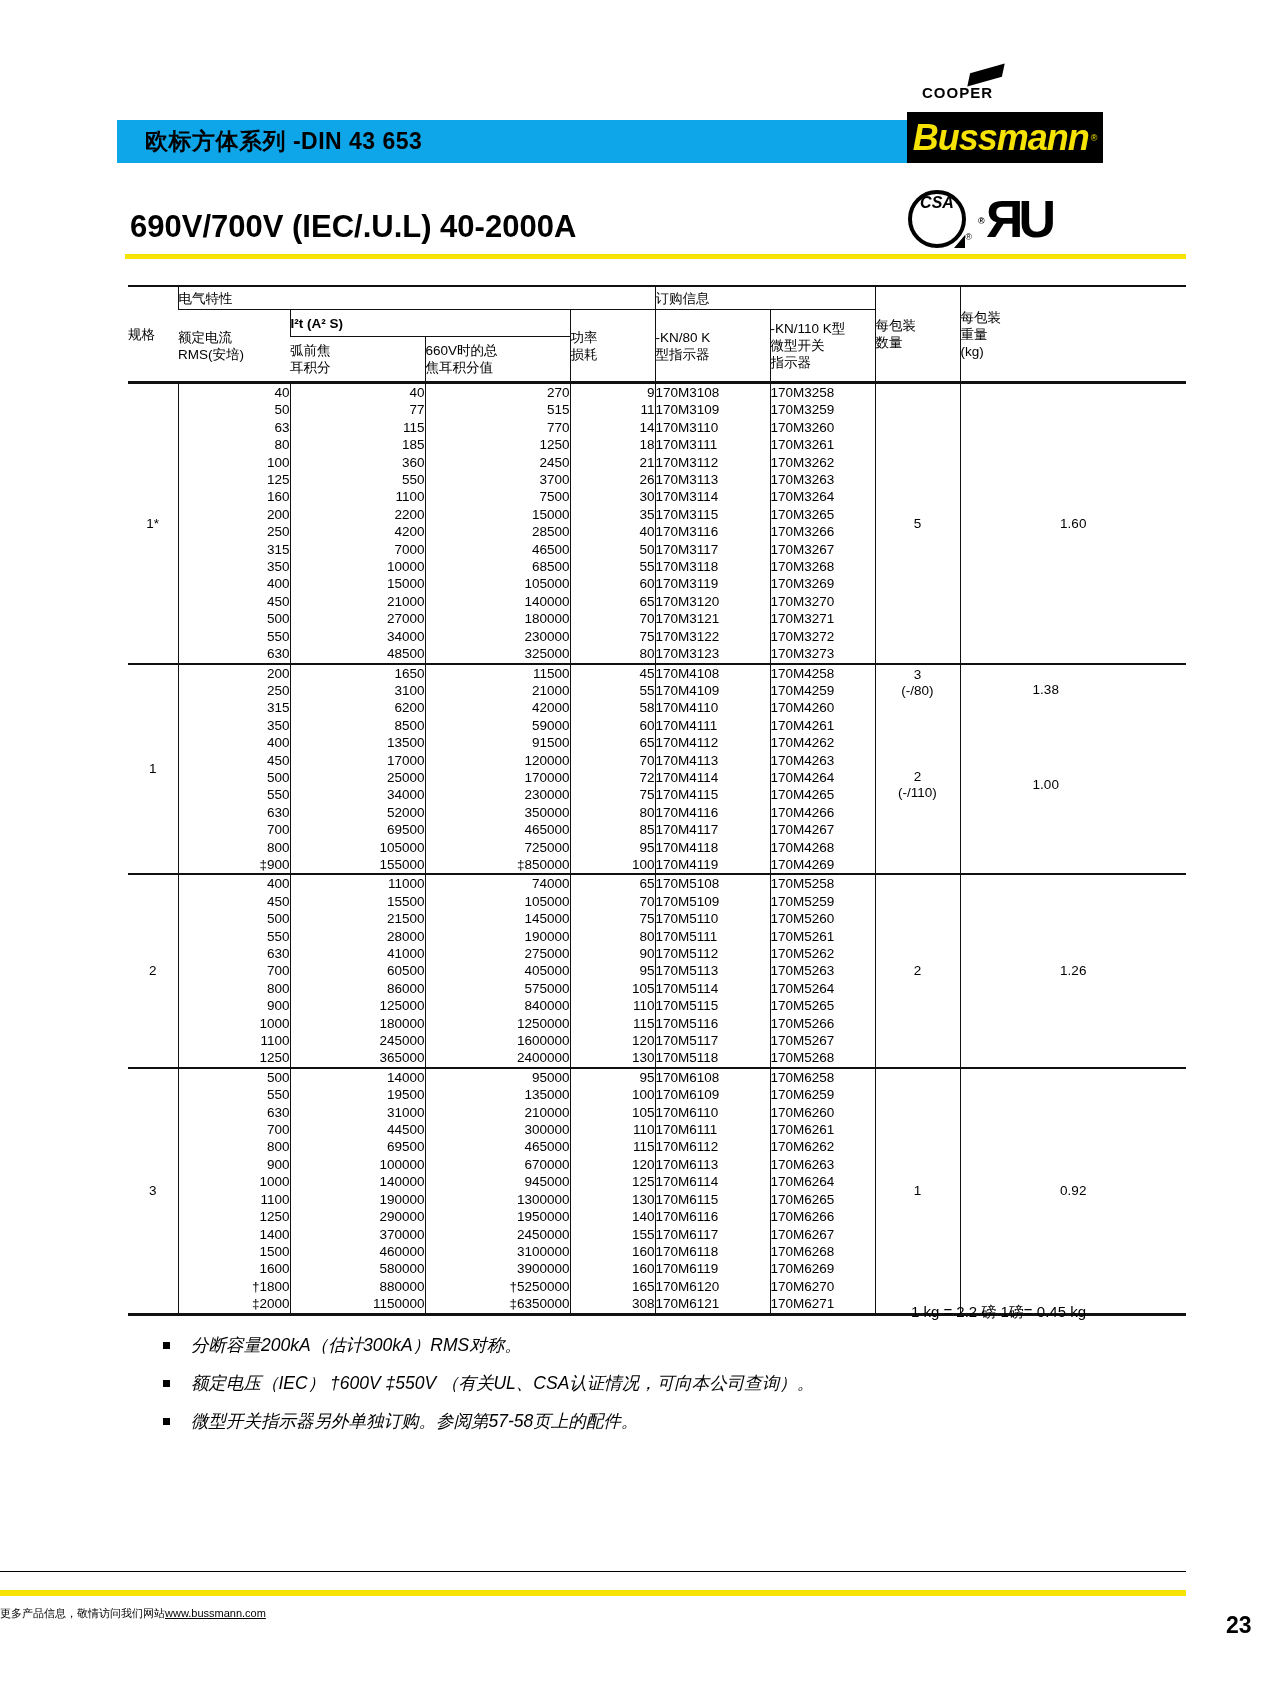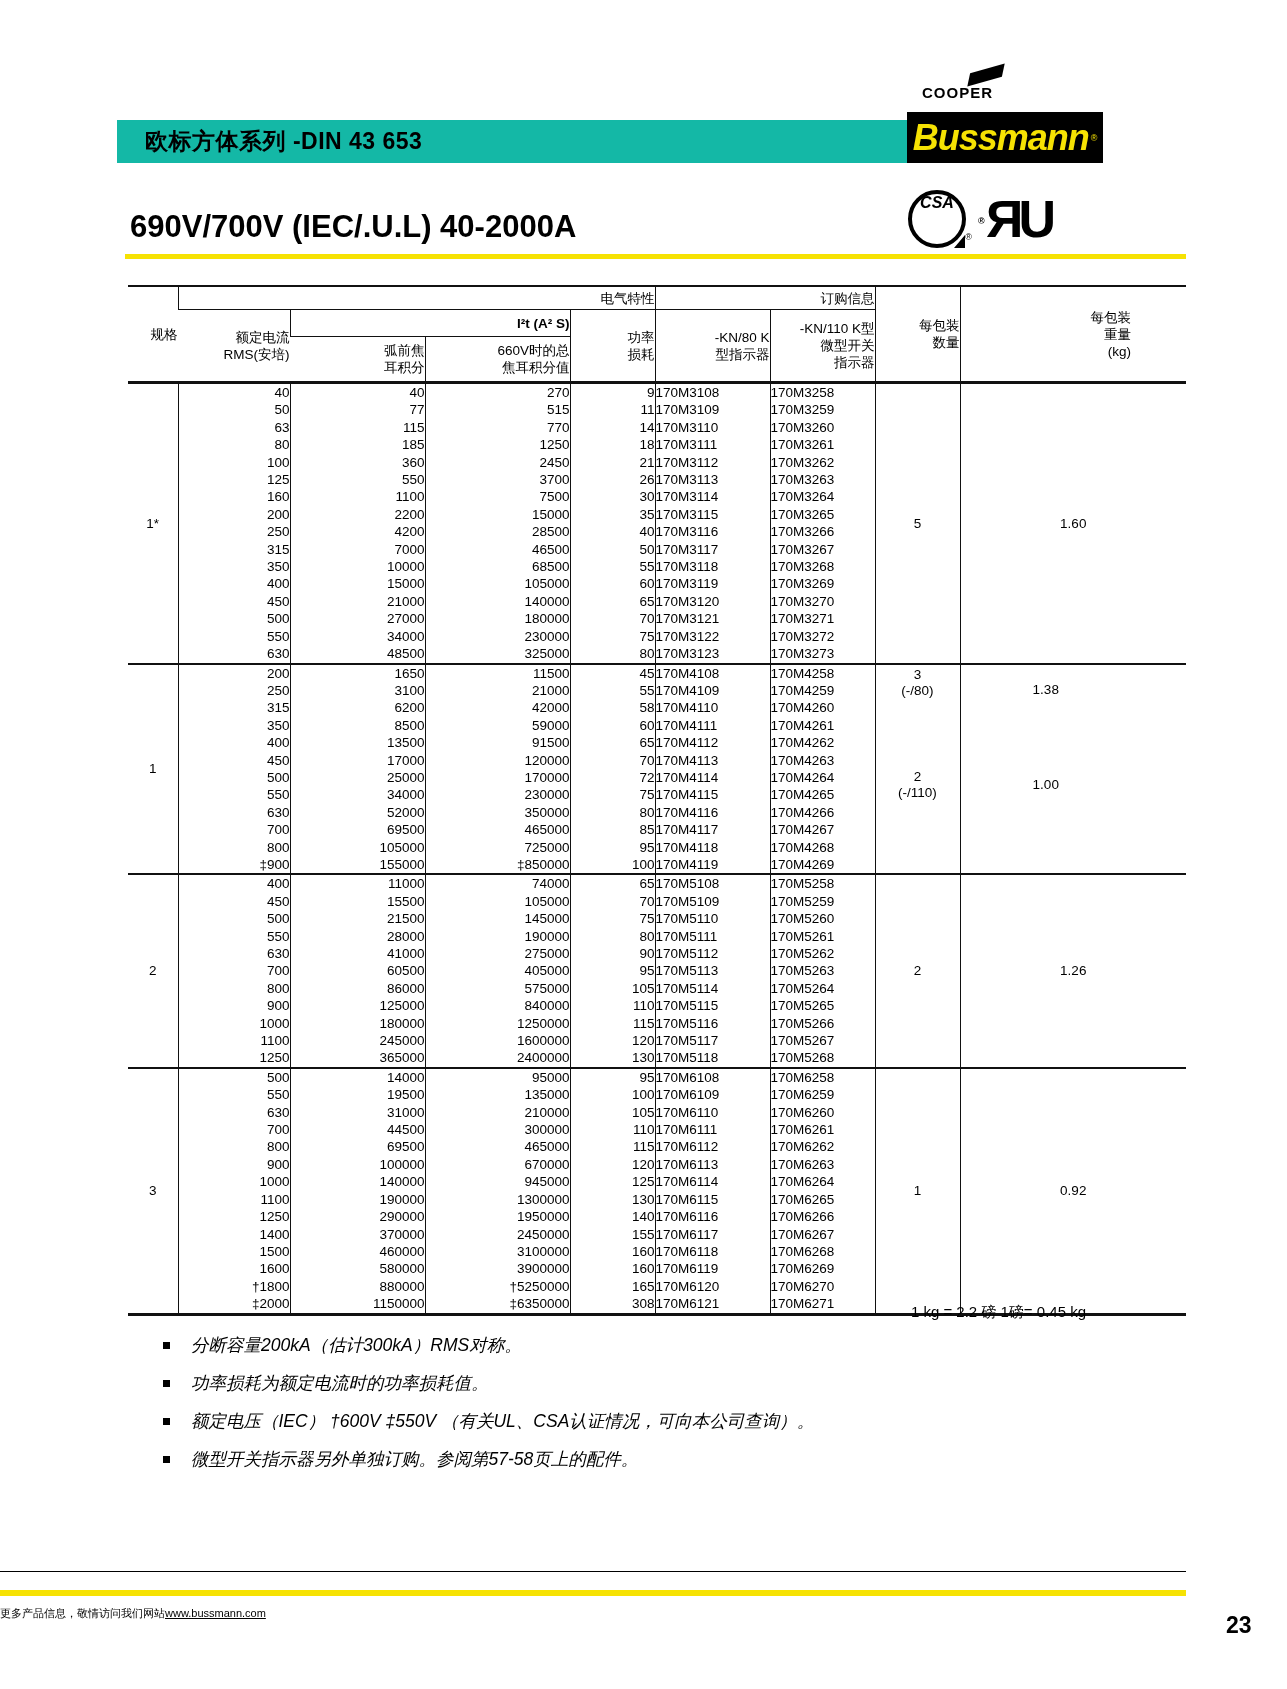--- a/index.html
+++ b/index.html
@@ -4,21 +4,21 @@
 <style>
   html,body { margin:0; padding:0; background:#ffffff; }
   .page {
     position:relative; width:1287px; height:1689px; background:#ffffff;
     font-family:"Liberation Sans","DejaVu Sans",sans-serif; color:#000;
     overflow:hidden;
   }
   
   .series-bar {
     position:absolute; left:117px; top:120px; width:790px; height:43px;
-    background:#14b8a6; display:flex; align-items:center;
+    background:#0ea5e9; display:flex; align-items:center;
   }
   .series-bar .series-title { font-size:23px; font-weight:bold; padding-left:28px; letter-spacing:0.5px; }
   .cooper-wrap { position:absolute; left:908px; top:84px; width:196px; height:26px;margin-left:14px; }
   .cooper-text { font-size:15px; font-weight:bold; letter-spacing:1px; }
   .cooper-flag {
     position:absolute; left:46px; top:-15px; width:36px; height:12px; background:#000;
     transform:rotate(-16deg) skewX(-28deg);
   }
   .brand-box {
     position:absolute; left:907px; top:112px; width:196px; height:51px; background:#000;
@@ -42,21 +42,21 @@
   .title-rule { position:absolute; left:125px; top:254px; width:1061px; height:5px; background:#f6e203; }
   
   .table-wrap { position:absolute; left:128px; top:285px; }
   table.fuse-table {
     border-collapse:collapse; table-layout:fixed; width:1058px;
     border-top:2px solid #111; border-bottom:3px solid #111;
     font-size:13.5px;
   }
   .fuse-table th, .fuse-table td { padding:0; font-weight:normal; border-left:1px solid #111; }
   .fuse-table th:first-child, .fuse-table td.c-spec { border-left:none; }
-  .fuse-table thead th { text-align:right; vertical-align:middle; font-size:13.5px; line-height:17px; }
+  .fuse-table thead th { text-align:left; vertical-align:middle; font-size:13.5px; line-height:17px; }
   .h-grouprow th { height:22px; font-size:14px; }
   .h-group { border-bottom:1px solid #111; }
   .h-i2t { height:26px; font-weight:bold !important; font-size:15px; border-bottom:1px solid #111; }
   .h-sub { height:44px; }
   .hb { border-bottom:3px solid #111; }
   .h-wt div { padding-right:55px; }
   .fuse-table tbody td { height:17.4px; line-height:17.4px; white-space:nowrap; }
   tr.block-start td { border-top:2px solid #111; }
   .c-spec { text-align:center; vertical-align:middle; }
   .c-current { text-align:right; padding-right:48px; }
@@ -623,21 +623,20 @@
             <td class="c-kn80">170M6121</td>
             <td class="c-kn110">170M6271</td>
           </tr>
         </tbody>
     </table>
   </div>
 
   <div class="kg-note">1 kg = 2.2 磅    1磅= 0.45 kg</div>
   <ul class="notes">
     <li><span class="bullet-square"></span><span>分断容量200kA（估计300kA）RMS对称。</span></li>
-    <li><span class="bullet-square"></span><span>功率损耗为额定电流时的功率损耗值。</span></li>
     <li><span class="bullet-square"></span><span>额定电压（IEC） †600V  ‡550V  （有关UL、CSA认证情况，可向本公司查询）。</span></li>
     <li><span class="bullet-square"></span><span>微型开关指示器另外单独订购。参阅第57-58页上的配件。</span></li>
   </ul>
 
   <div class="footer-hairline"></div>
   <div class="footer-rule"></div>
   <div class="footer-text">
     <span>更多产品信息，敬情访问我们网站</span><a class="footer-link">www.bussmann.com</a>
   </div>
   <div class="page-num">23</div>

